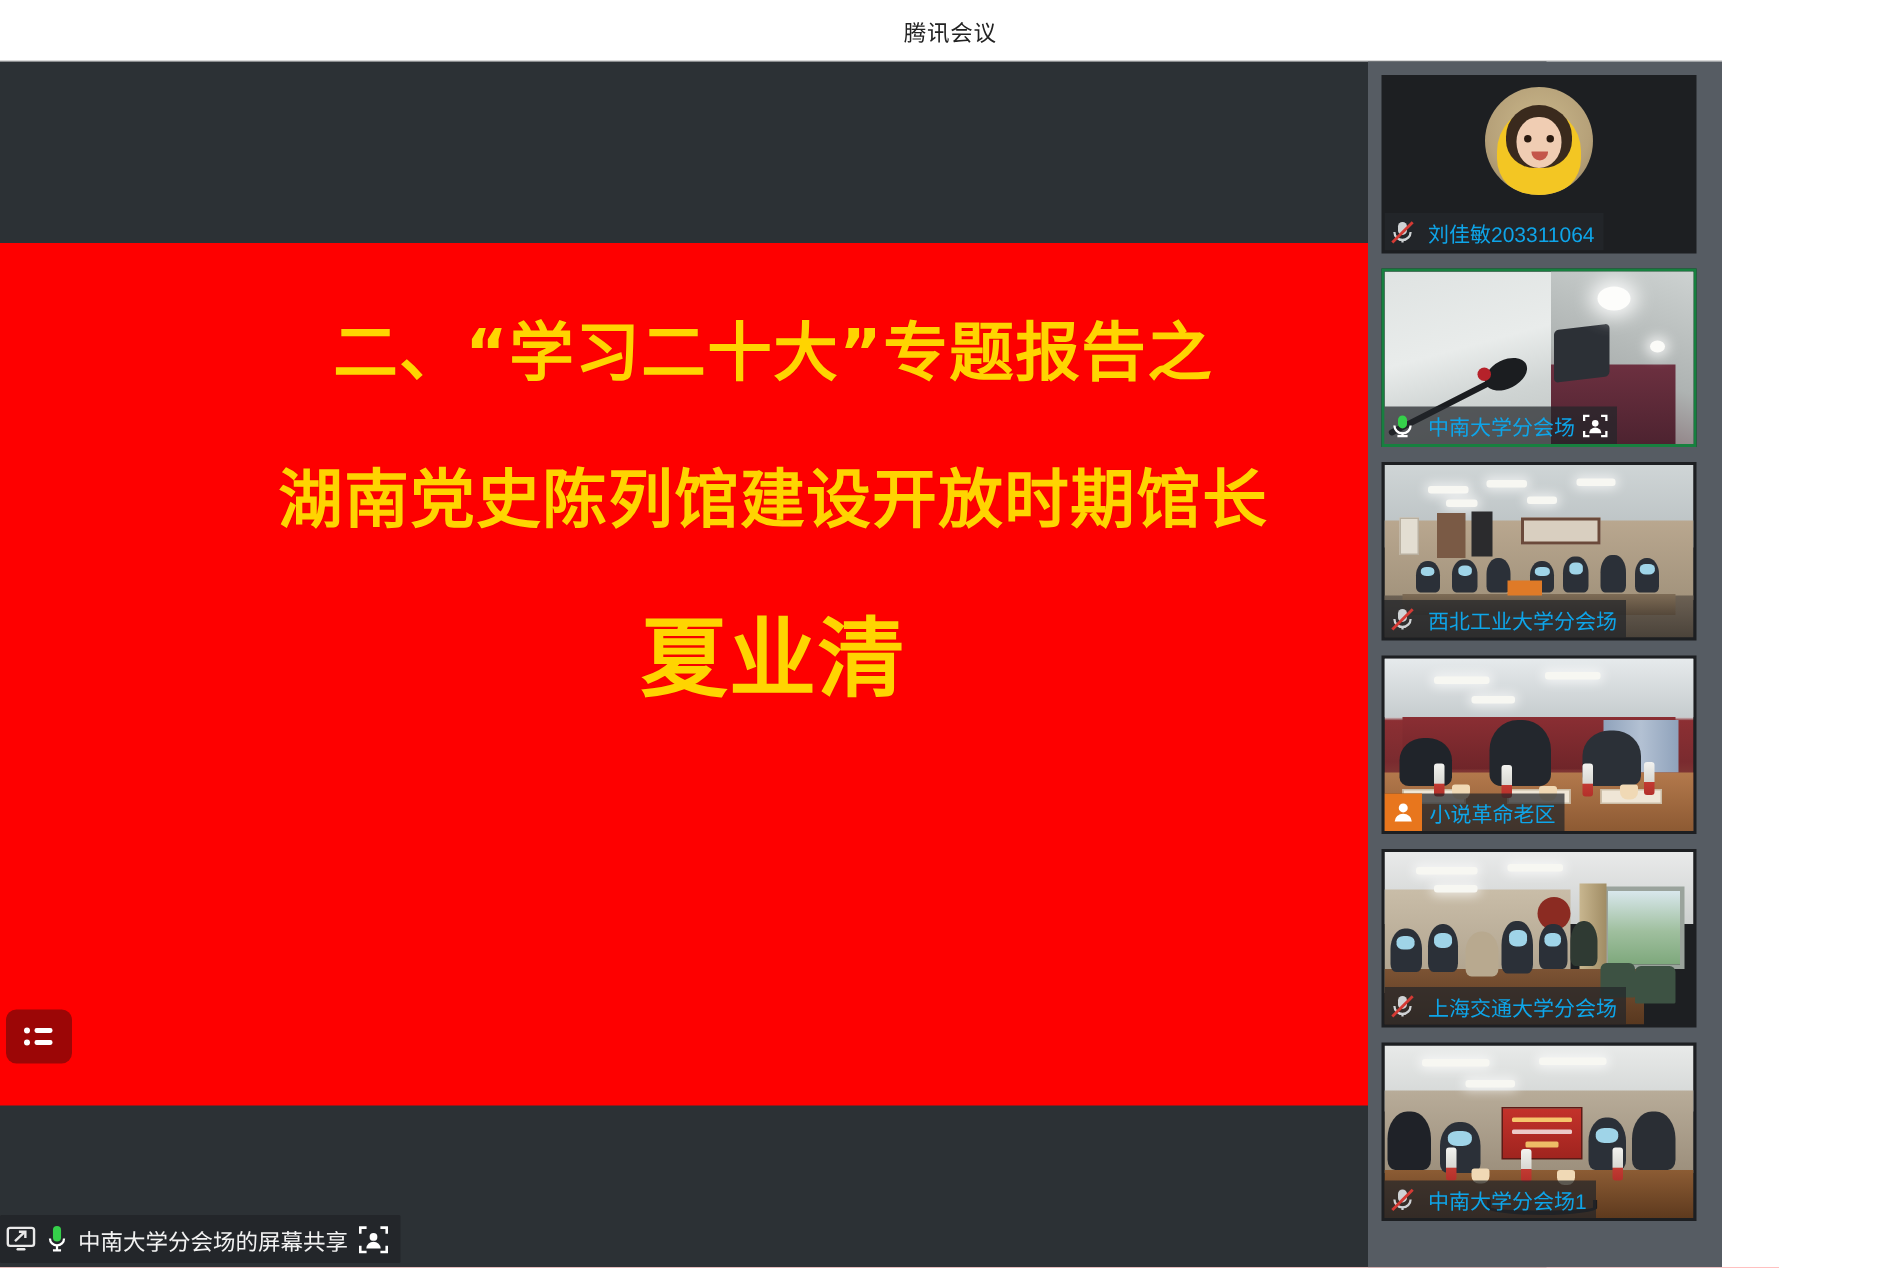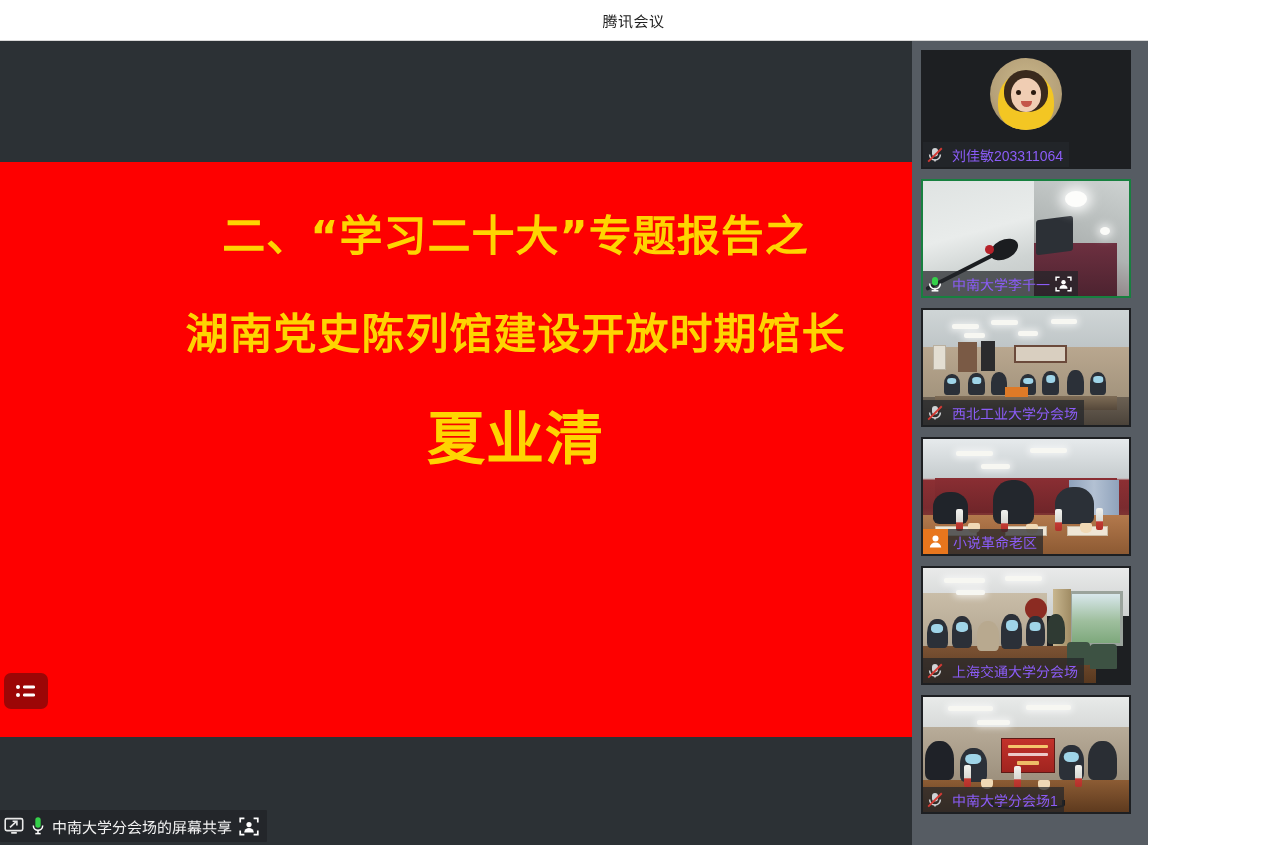--- a/index.html
+++ b/index.html
@@ -163,21 +163,21 @@
     max-width: 100%;
     height: 25px;
     display: flex;
     align-items: center;
     gap: 5px;
     padding-right: 6px;
     background: rgba(35,38,42,0.72);
   }
   .tile.avatar-tile .tile-name { background: rgba(35,38,42,0.95); }
   .tile-name .nm {
-    color: #8b5cf6;
+    color: #0ea5e9;
     font-size: 14px;
     white-space: nowrap;
     overflow: hidden;
     text-overflow: ellipsis;
   }
   .badge-orange {
     width: 25px; height: 25px;
     background: #e8761d;
     display: flex; align-items: center; justify-content: center;
     flex: 0 0 auto;
@@ -587,21 +587,21 @@
       </div>
       <div class="tile-name">
         <span class="mic-slot">
           <svg width="18" height="18" viewBox="0 0 18 18">
             <rect x="6" y="2" width="6" height="8.6" rx="3" fill="#35d04a"></rect>
             <path d="M3.6 8.6 a5.4 5.4 0 0 0 10.8 0" fill="none" stroke="#ffffff" stroke-width="1.5"></path>
             <line x1="9" y1="13.4" x2="9" y2="15.6" stroke="#ffffff" stroke-width="1.5"></line>
             <line x1="5.6" y1="15.8" x2="12.4" y2="15.8" stroke="#ffffff" stroke-width="1.5"></line>
           </svg>
         </span>
-        <span class="nm">中南大学李千一</span>
+        <span class="nm">中南大学分会场</span>
         <span class="icon-box">
           <svg width="17" height="16" viewBox="0 0 20 19">
             <path d="M1.2 5.5 V1.4 H5.4" fill="none" stroke="#ffffff" stroke-width="1.8"></path>
             <path d="M14.6 1.4 H18.8 V5.5" fill="none" stroke="#ffffff" stroke-width="1.8"></path>
             <path d="M18.8 13.5 V17.6 H14.6" fill="none" stroke="#ffffff" stroke-width="1.8"></path>
             <path d="M5.4 17.6 H1.2 V13.5" fill="none" stroke="#ffffff" stroke-width="1.8"></path>
             <circle cx="10" cy="7.4" r="2.6" fill="#ffffff"></circle>
             <path d="M5.2 15.2 a4.8 4.5 0 0 1 9.6 0 Z" fill="#ffffff"></path>
           </svg>
         </span>

